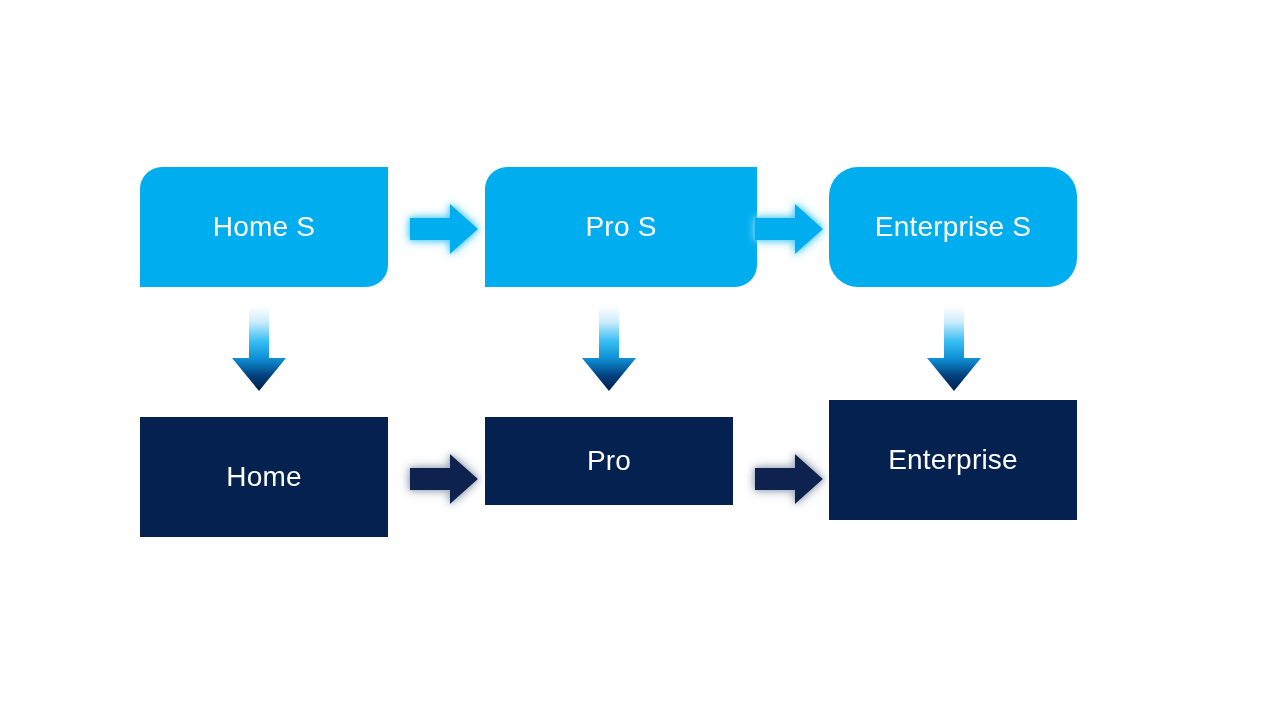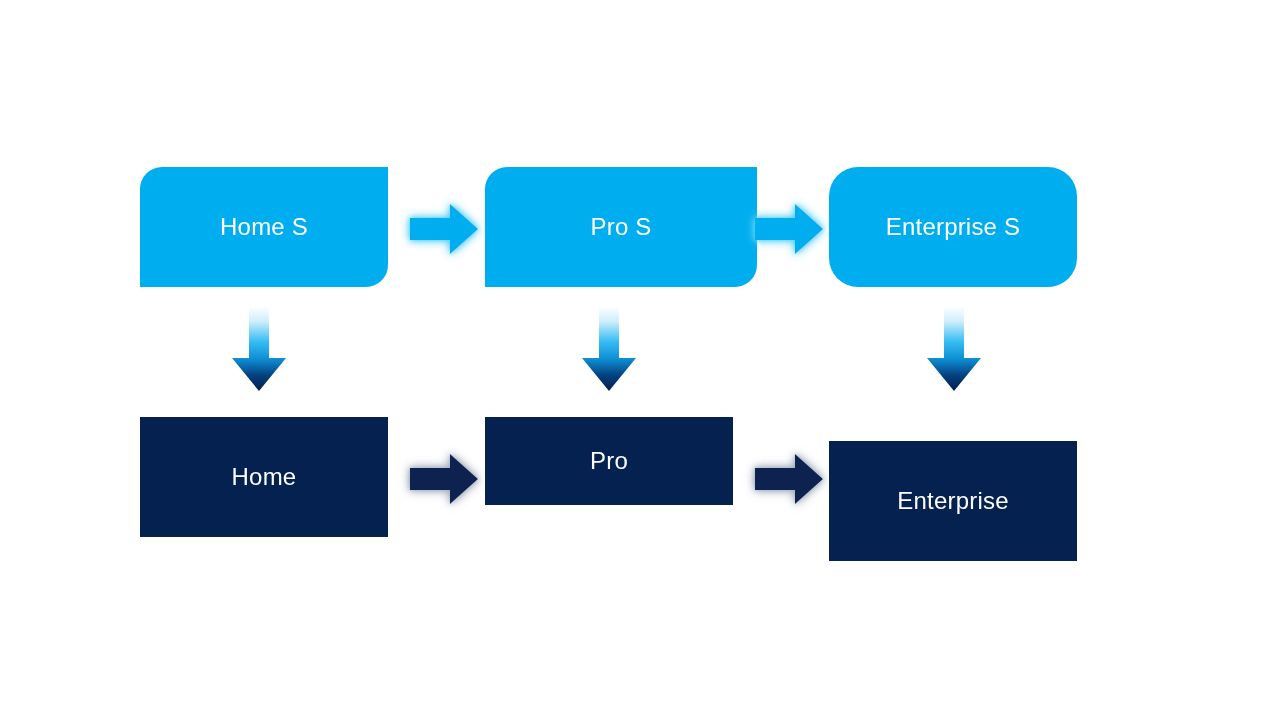--- a/index.html
+++ b/index.html
@@ -25,21 +25,21 @@
   }
 
   
   .node {
     position: absolute;
     display: flex;
     align-items: center;
     justify-content: center;
     box-sizing: border-box;
     color: #ffffff;
-    font-size: 24px;
+    font-size: 28px;
     font-weight: 400;
     letter-spacing: .2px;
     line-height: 1.2;
     white-space: nowrap;
     user-select: none;
   }
 
   .node-top {
     background: #00AEEF;
     border-radius: 22px 0 22px 0;
@@ -136,21 +136,21 @@
   </div>
 
   <div class="node node-bottom" style="left:140px; top:417px; width:248px; height:120px;">
     <span class="node-label">Home</span>
   </div>
 
   <div class="node node-bottom" style="left:485px; top:417px; width:248px; height:88px;">
     <span class="node-label">Pro</span>
   </div>
 
-  <div class="node node-bottom" style="left:829px; top:441px; width:248px; height:120px;">
+  <div class="node node-bottom" style="left:829px; top:400px; width:248px; height:120px;">
     <span class="node-label">Enterprise</span>
   </div>
 
   <div class="arrow" style="left:408px; top:450px;">
     <svg width="72" height="58" viewBox="0 0 72 58">
       <polygon points="2,18 42,18 42,4 70,29 42,54 42,40 2,40" fill="#0A2450" filter="url(#glowDark)"></polygon>
     </svg>
   </div>
 
   <div class="arrow" style="left:753px; top:450px;">

